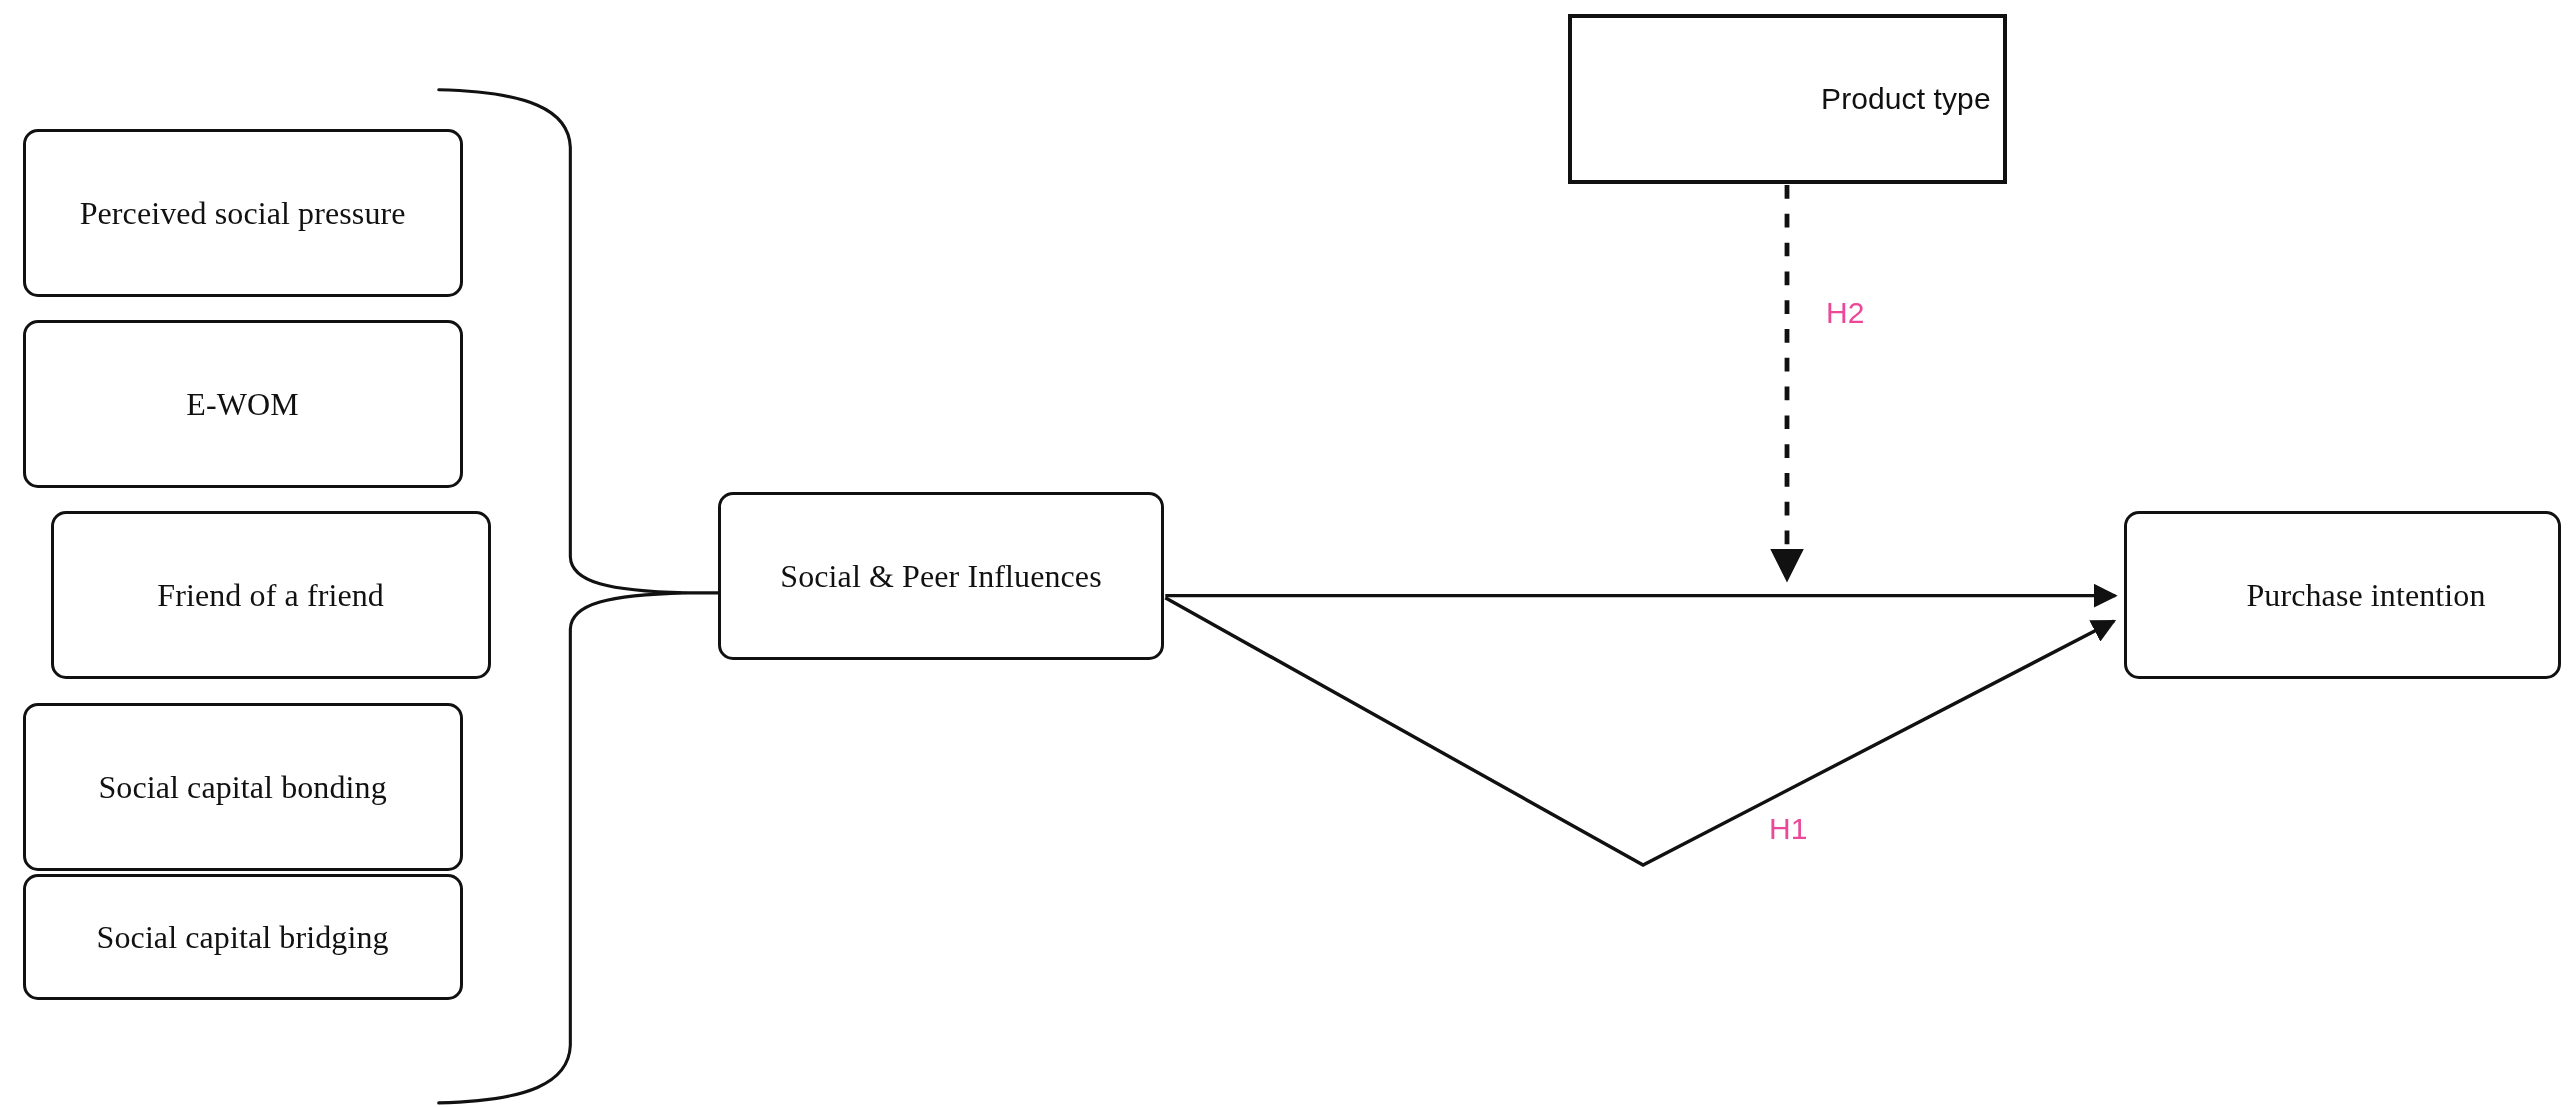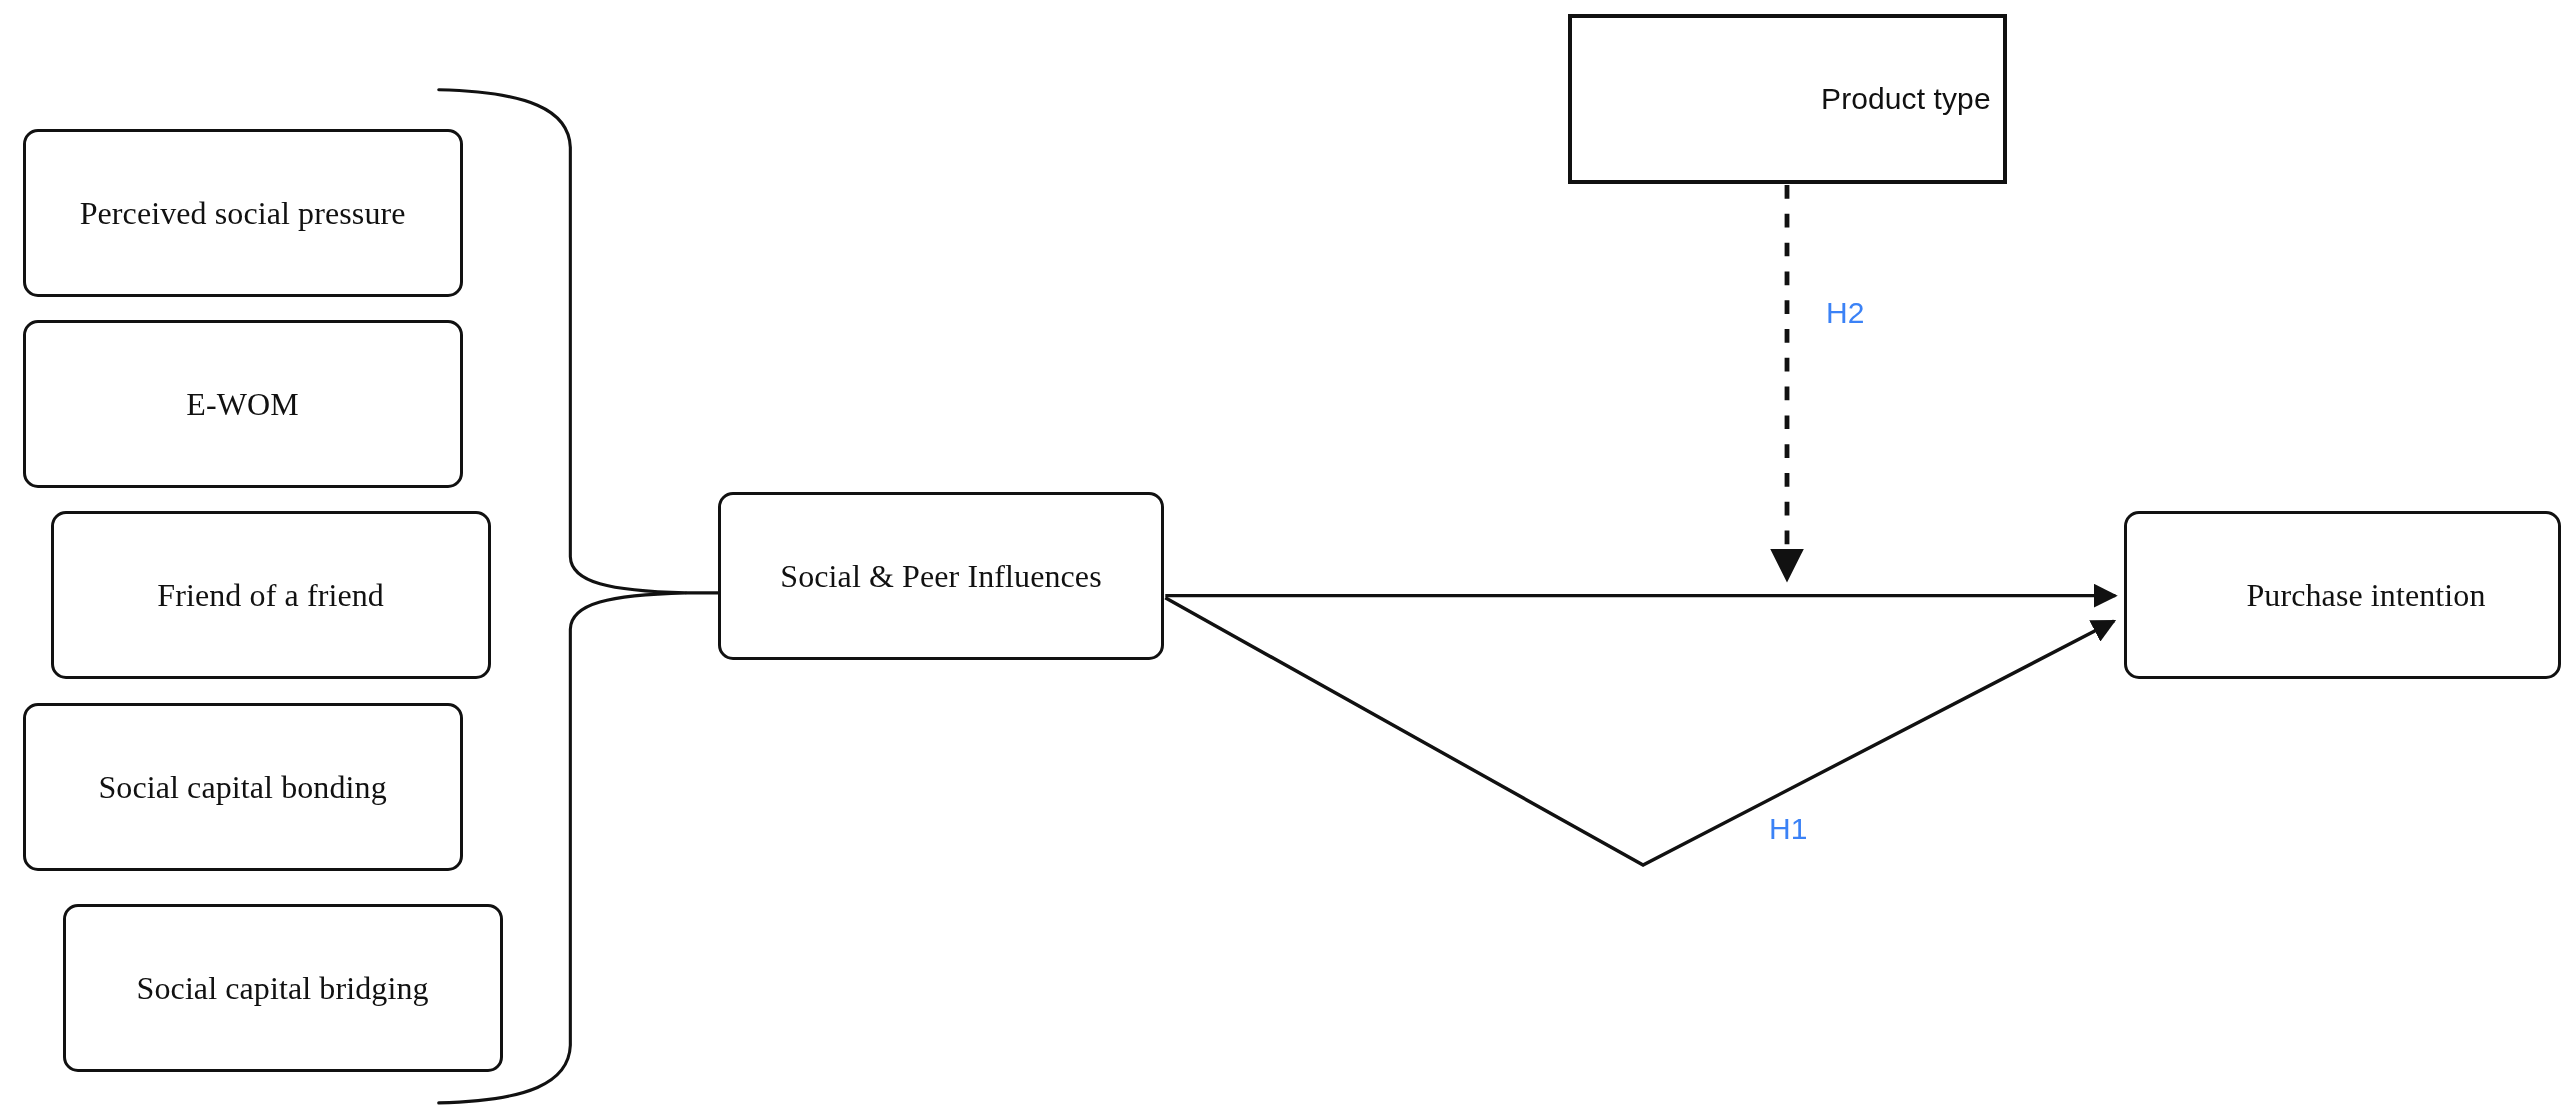--- a/index.html
+++ b/index.html
@@ -47,21 +47,21 @@
     display: block;
     padding: 0 12.3px;
     white-space: nowrap;
   }
 
   
   #box-perceived-social-pressure { left: 22.6px;  top: 129px;  width: 440px; height: 168px; }
   #box-ewom                      { left: 22.6px;  top: 320px;  width: 440px; height: 168px; }
   #box-friend-of-a-friend        { left: 22.6px;  top: 511px;  width: 440px; height: 168px; margin-left: 28px; }
   #box-social-capital-bonding    { left: 22.6px;  top: 703px; width: 440px; height: 168px; }
-  #box-social-capital-bridging   { left: 22.6px;  top: 904px; width: 440px; height: 168px; margin-left: 40px; }
+  #box-social-capital-bridging   { left: 22.6px;  top: 874px; width: 440px; height: 126px; }
 
   
   #box-social-peer-influences { left: 718px; top: 492px; width: 446px; height: 168px; }
 
   
   #box-product-type { left: 1568px; top: 13.7px; width: 439px; height: 170px; }
 
   
   #box-purchase-intention { left: 2124px; top: 511px; width: 437px; height: 168px; padding-left: 47px; }
 
@@ -72,21 +72,21 @@
     top: 0;
     width: 2576px;
     height: 1107px;
     pointer-events: none;
   }
 
   .edge-label {
     position: absolute;
     font-family: "Liberation Sans", sans-serif;
     font-size: 30px;
-    color: #3b82f6;
+    color: #ec4899;
     white-space: nowrap;
   }
   #label-h2 { left: 1826px; top: 296px; }
   #label-h1 { left: 1769px; top: 812px; }
 </style>
 </head>
 <body>
 
 <div id="canvas">
 

